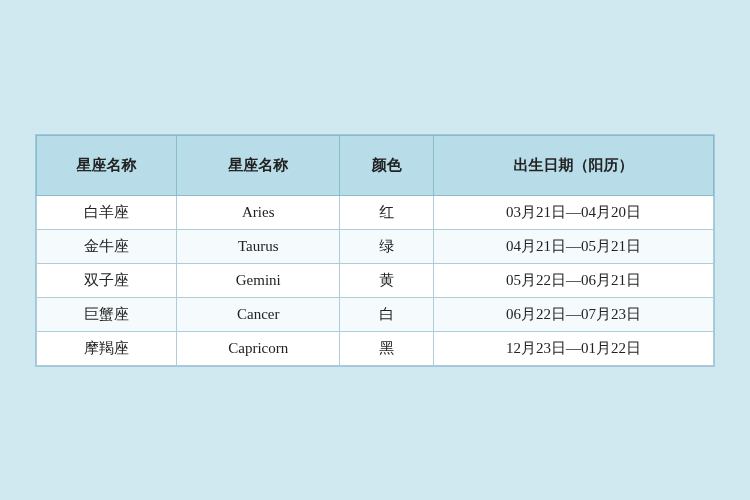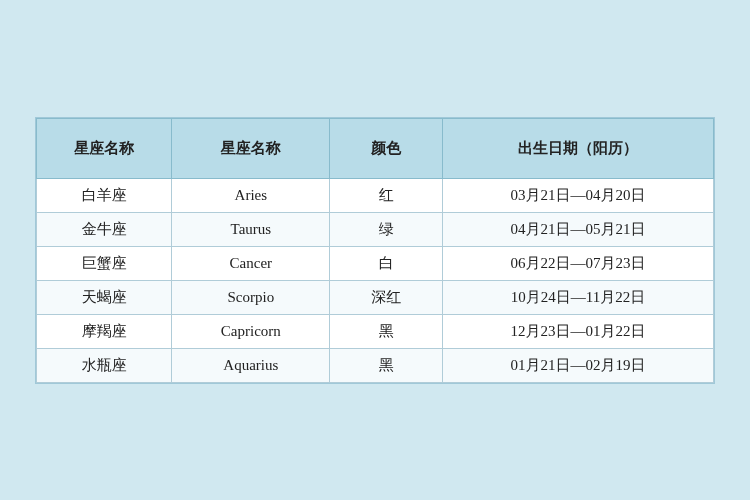--- a/index.html
+++ b/index.html
@@ -63,38 +63,32 @@
           <td>红</td>
           <td>03月21日—04月20日</td>
         </tr>
         <tr>
           <td>金牛座</td>
           <td>Taurus</td>
           <td>绿</td>
           <td>04月21日—05月21日</td>
         </tr>
         <tr>
+          <td>双子座</td>
+          <td>Gemini</td>
+          <td>黄</td>
+          <td>05月22日—06月21日</td>
+        </tr>
+        <tr>
           <td>巨蟹座</td>
           <td>Cancer</td>
           <td>白</td>
           <td>06月22日—07月23日</td>
-        </tr>
-        <tr>
-          <td>天蝎座</td>
-          <td>Scorpio</td>
-          <td>深红</td>
-          <td>10月24日—11月22日</td>
         </tr>
         <tr>
           <td>摩羯座</td>
           <td>Capricorn</td>
           <td>黑</td>
           <td>12月23日—01月22日</td>
         </tr>
-        <tr>
-          <td>水瓶座</td>
-          <td>Aquarius</td>
-          <td>黑</td>
-          <td>01月21日—02月19日</td>
-        </tr>
       </tbody>
   </table>
 </div>
 
 </body></html>

